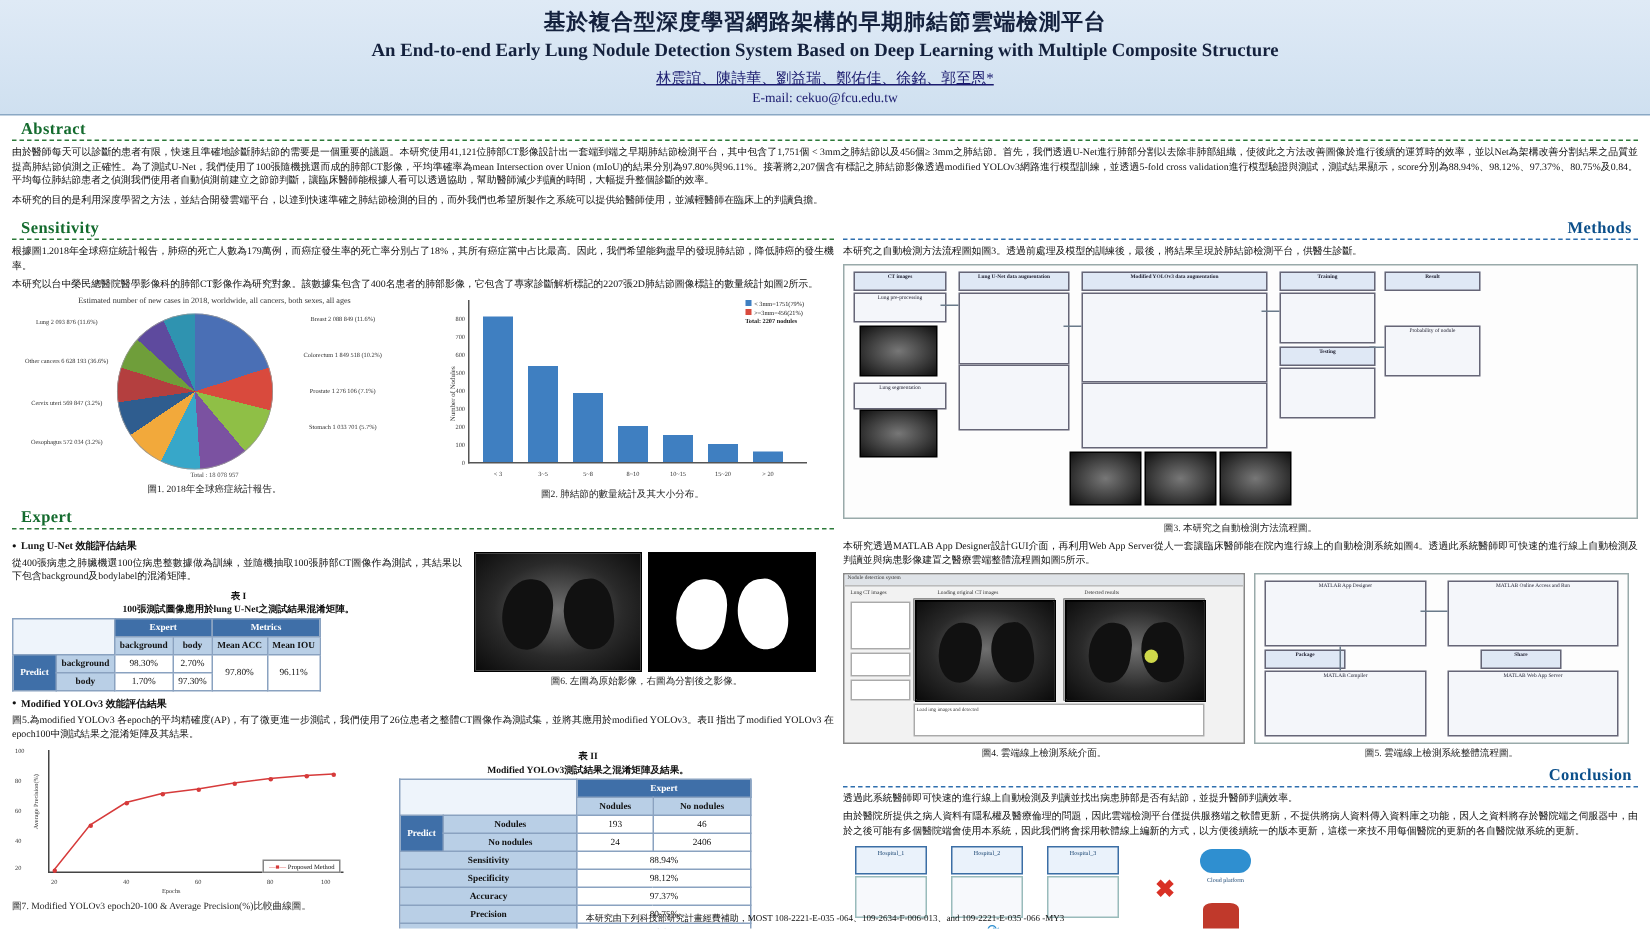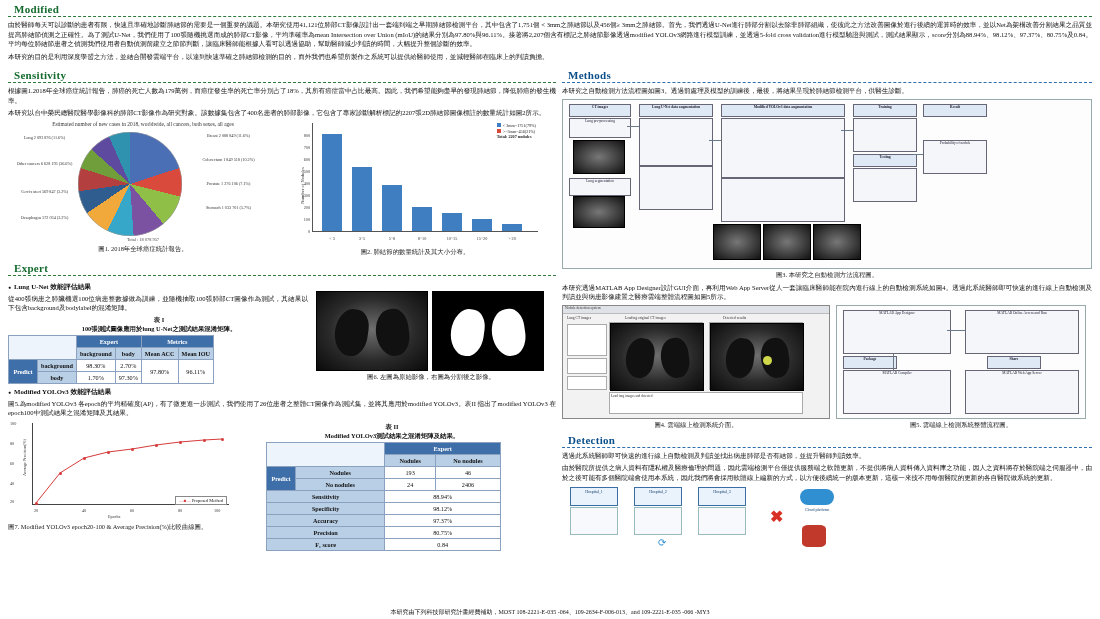--- a/index.html
+++ b/index.html
@@ -25,21 +25,21 @@
   .authors{font-size:10px;margin-top:4px;color:#1a1a6e;text-decoration:underline;}
   .email{font-size:9px;margin-top:1px;color:#1a1a6e;}
 
   
   .sec-h{
     font-size:11px;font-weight:bold;color:#146b2e;
     border-bottom:1.5px dashed #2d7a3a;
     padding:1px 4px 1px 6px;margin:0 0 3px 0;
     letter-spacing:.3px;
   }
-  .sec-h.blue{color:#0b4f8a;border-bottom-color:#2f6fae;}
+  .sec-h.blue{color:#0b4f8a;border-bottom-color:#2f6fae;text-align:right;}
 
   
   .p{
     font-size:6.6px;line-height:1.45;text-align:justify;color:#111;
     margin:0 0 3px 0;
   }
   .cap{font-size:6.4px;text-align:center;color:#222;margin-top:2px;}
 
   .abstract{padding:2px 8px 4px;}
   .cols{display:flex;gap:6px;padding:0 8px;}
@@ -138,23 +138,29 @@
   .footer{
     position:absolute;left:0;right:0;bottom:0;
     text-align:center;font-size:6px;color:#111;padding-bottom:2px;
   }
 </style>
 </head>
 <body>
 
 <div class="poster">
 
+  <div class="header">
+    <div class="title-zh">基於複合型深度學習網路架構的早期肺結節雲端檢測平台</div>
+    <div class="title-en">An End-to-end Early Lung Nodule Detection System Based on Deep Learning with Multiple Composite Structure</div>
+    <div class="authors">林震誼、陳詩華、劉益瑞、鄭佑佳、徐銘、郭至恩*</div>
+    <div class="email">E-mail: cekuo@fcu.edu.tw</div>
+  </div>
 
   <div class="abstract">
-    <div class="sec-h">Modified</div>
+    <div class="sec-h">Abstract</div>
     <div class="p">由於醫師每天可以診斷的患者有限，快速且準確地診斷肺結節的需要是一個重要的議題。本研究使用41,121位肺部CT影像設計出一套端到端之早期肺結節檢測平台，其中包含了1,751個 &lt; 3mm之肺結節以及456個≥ 3mm之肺結節。首先，我們透過U-Net進行肺部分割以去除非肺部組織，使彼此之方法改善圖像於進行後續的運算時的效率，並以Net為架構改善分割結果之品質並提高肺結節偵測之正確性。為了測試U-Net，我們使用了100張隨機挑選而成的肺部CT影像，平均準確率為mean Intersection over Union (mIoU)的結果分別為97.80%與96.11%。接著將2,207個含有標記之肺結節影像透過modified YOLOv3網路進行模型訓練，並透過5-fold cross validation進行模型驗證與測試，測試結果顯示，score分別為88.94%、98.12%、97.37%、80.75%及0.84。平均每位肺結節患者之偵測我們使用者自動偵測前建立之節節判斷，讓臨床醫師能根據人看可以透過協助，幫助醫師減少判讀的時間，大幅提升整個診斷的效率。</div>
     <div class="p">本研究的目的是利用深度學習之方法，並結合開發雲端平台，以達到快速準確之肺結節檢測的目的，而外我們也希望所製作之系統可以提供給醫師使用，並減輕醫師在臨床上的判讀負擔。</div>
   </div>
 
   <div class="cols">
 
     <div class="colL">
 
       <div class="sec-h">Sensitivity</div>
       <div class="p">根據圖1.2018年全球癌症統計報告，肺癌的死亡人數為179萬例，而癌症發生率的死亡率分別占了18%，其所有癌症當中占比最高。因此，我們希望能夠盡早的發現肺結節，降低肺癌的發生機率。</div>
@@ -443,21 +449,21 @@
             <div class="dbox hdr" style="left:150px;top:50px;width:50px;height:9px;">Share</div>
             <div class="dbox" style="left:6px;top:64px;width:104px;height:40px;">MATLAB Compiler</div>
             <div class="dbox" style="left:128px;top:64px;width:110px;height:40px;">MATLAB Web App Server</div>
             <div class="dline" style="left:56px;top:48px;width:1px;height:16px;"></div>
             <div class="dline" style="left:110px;top:24px;width:18px;height:1px;"></div>
           </div>
           <div class="cap">圖5. 雲端線上檢測系統整體流程圖。</div>
         </div>
       </div>
 
-      <div class="sec-h blue" style="margin-top:3px;">Detection</div>
+      <div class="sec-h blue" style="margin-top:3px;">Conclusion</div>
       <div class="p">透過此系統醫師即可快速的進行線上自動檢測及判讀並找出病患肺部是否有結節，並提升醫師判讀效率。</div>
       <div class="p">由於醫院所提供之病人資料有隱私權及醫療倫理的問題，因此雲端檢測平台僅提供服務端之軟體更新，不提供將病人資料傳入資料庫之功能，因人之資料將存於醫院端之伺服器中，由於之後可能有多個醫院端會使用本系統，因此我們將會採用軟體線上編新的方式，以方便後續統一的版本更新，這樣一來技不用每個醫院的更新的各自醫院做系統的更新。</div>
 
       <div style="position:relative;height:82px;margin-top:2px;">
         <div class="hosp" style="left:8px;top:2px;width:46px;height:16px;">Hospital_1</div>
         <div class="hosp" style="left:72px;top:2px;width:46px;height:16px;">Hospital_2</div>
         <div class="hosp" style="left:136px;top:2px;width:46px;height:16px;">Hospital_3</div>
 
         <div style="position:absolute;left:8px;top:22px;width:46px;height:26px;background:#f7f9fc;border:1px solid #9bb;"></div>
         <div style="position:absolute;left:72px;top:22px;width:46px;height:26px;background:#f7f9fc;border:1px solid #9bb;"></div>

